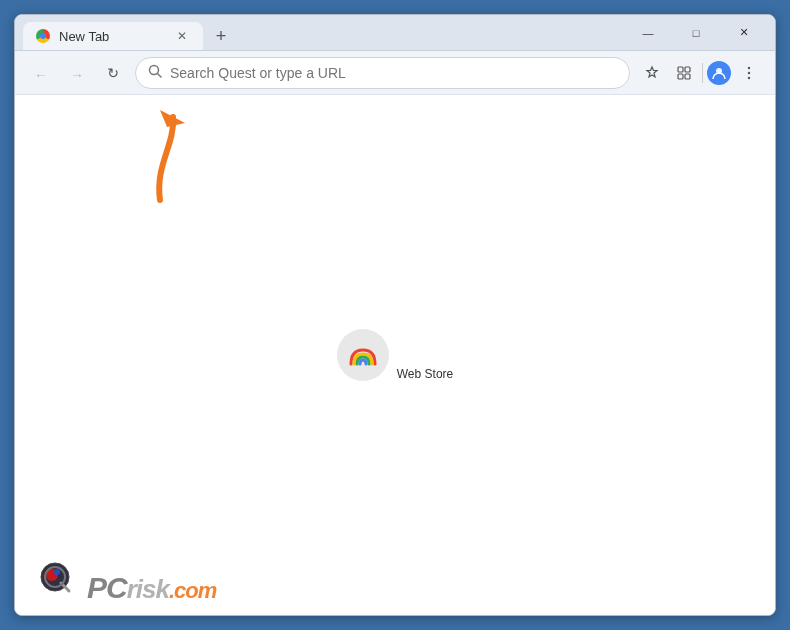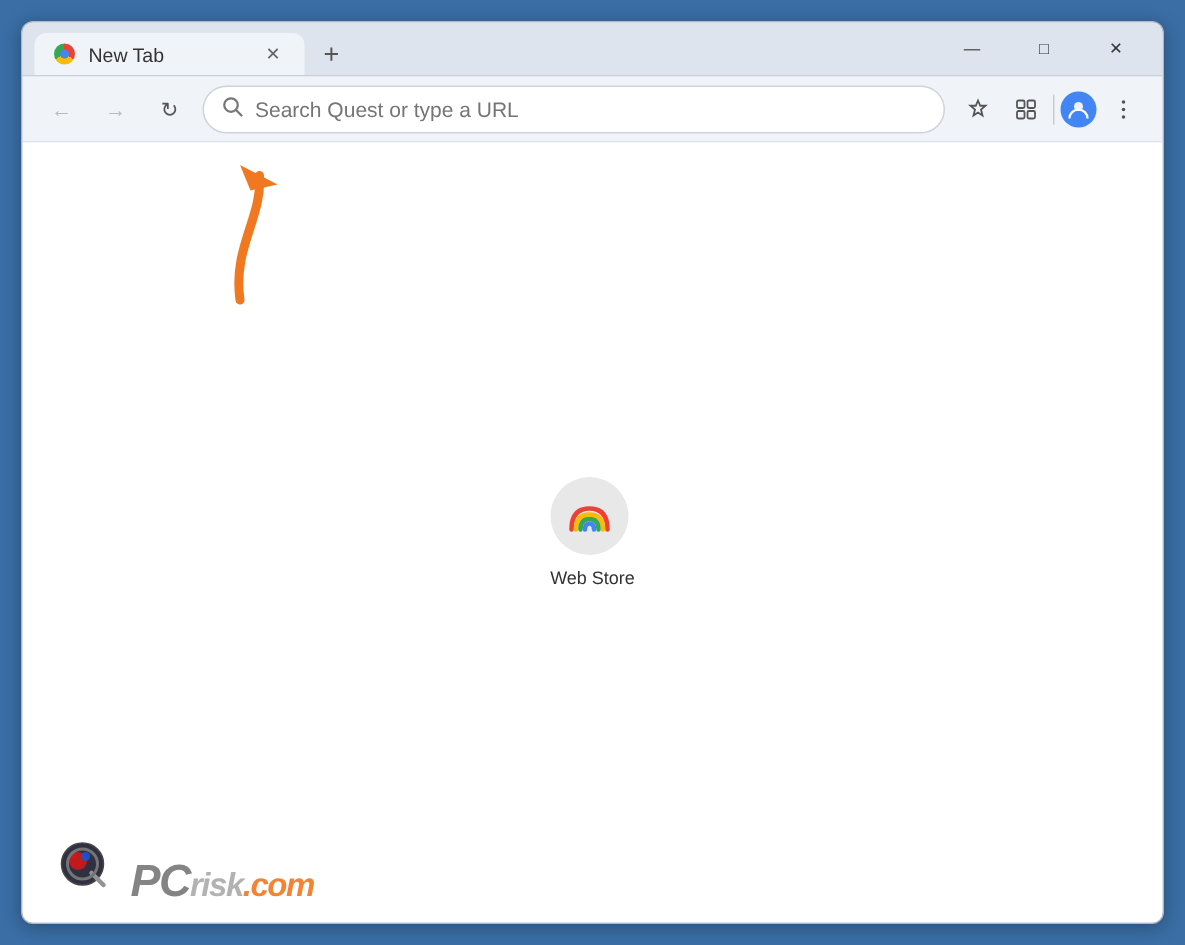--- a/index.html
+++ b/index.html
@@ -214,22 +214,22 @@
     
     .shortcuts-area {
       display: flex;
       flex-direction: column;
       align-items: center;
       gap: 8px;
     }
 
     .shortcut-item {
       display: flex;
-      flex-direction: column;
-      align-items: flex-start;
+      flex-direction: row;
+      align-items: flex-end;
       gap: 8px;
       cursor: pointer;
     }
 
     .shortcut-icon {
       width: 52px;
       height: 52px;
       border-radius: 50%;
       background: #e8e8e8;
       display: flex;
@@ -380,20 +380,20 @@
         <circle cx="18" cy="11" r="3" fill="#0044cc" opacity="0.9"></circle>
         <circle cx="10" cy="10" r="2.5" fill="#cc0000" opacity="0.7"></circle>
 
         <line x1="22" y1="22" x2="30" y2="30" stroke="#888" stroke-width="3" stroke-linecap="round"></line>
         <circle cx="16" cy="16" r="10" stroke="#666" stroke-width="2" fill="none"></circle>
       </svg>
 
       <div>
         <div style="font-size:30px; font-weight:900; font-style:italic; line-height:1; letter-spacing:-1px; display:flex; align-items:baseline; gap:0;">
           <span style="color:#777;">PC</span>
-            <span style="color:#aaa; font-size:22px;">risk</span>
+            <span style="color:#aaa; font-size:26px;">risk</span>
             <span style="color:#f07820; font-size:22px;margin-top:20px;">.com</span>
         </div>
       </div>
     </div>
 
   </div>
 </div>
 
 </body></html>

